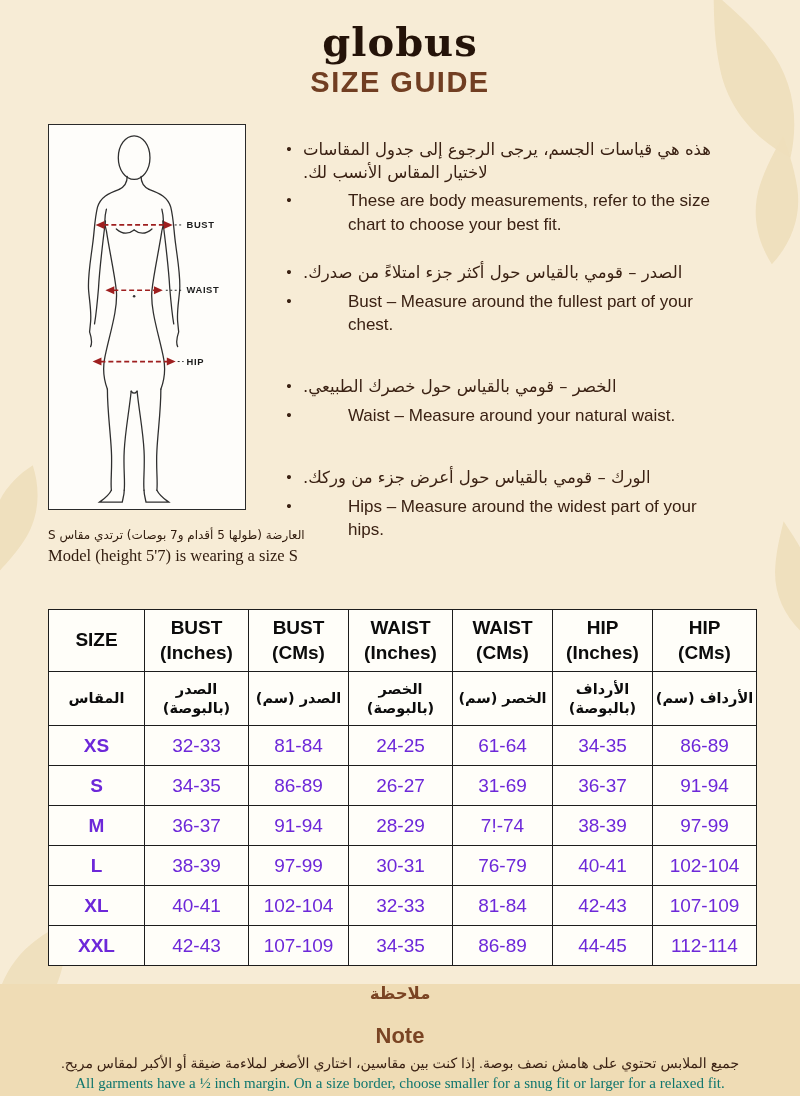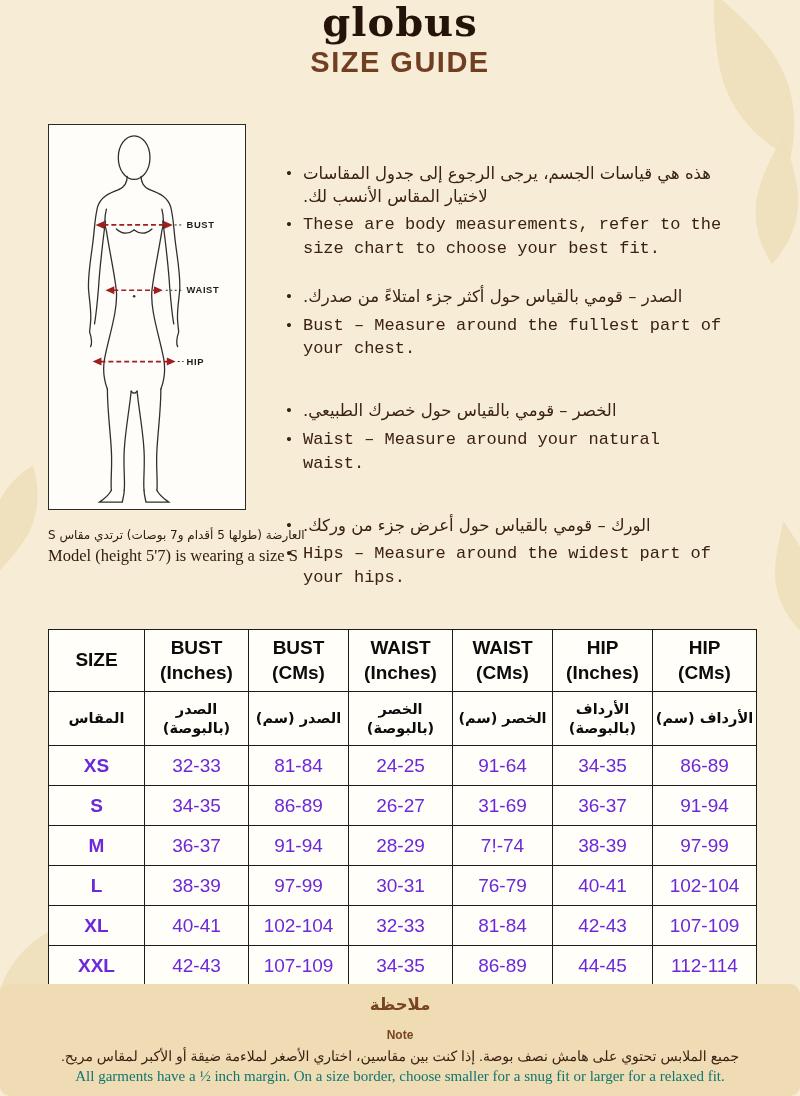--- a/index.html
+++ b/index.html
@@ -8,21 +8,21 @@
     background:#f7ecd6;
     position:relative;
     overflow:hidden;
     font-family:"Liberation Serif", serif;
     color:#3a2113;
   }
   .leaf { position:absolute; z-index:0; opacity:.9; }
   .leaf svg { display:block; width:100%; height:100%; }
   .content { position:absolute; inset:0; z-index:1; }
 
-  .header { text-align:center; }
+  .header { text-align:center; padding-top:20px; }
   .logo {
     font-family:"DejaVu Serif", serif; font-weight:700;
     font-size:40px; color:#241309; letter-spacing:1px; line-height:1.1;
   }
   .page-title {
     font-family:"Liberation Sans", sans-serif; font-weight:800;
     font-size:29px; color:#713e22; letter-spacing:1.5px; margin-top:2px;
   }
 
   .diagram-box {
@@ -32,57 +32,57 @@
   .diagram-box svg { display:block; width:100%; height:100%; }
   .figure-stroke { fill:none; stroke:#2f2f2f; stroke-width:1.3; stroke-linecap:round; }
   .measure-line { stroke:#9e1f1f; stroke-width:1.7; stroke-dasharray:5 3; }
   .measure-arrow { fill:#9e1f1f; }
   .leader { stroke:#2a2a2a; stroke-width:1; stroke-dasharray:2 2.5; fill:none; }
   .measure-label {
     font-family:"Liberation Sans", sans-serif; font-size:9.5px;
     font-weight:700; fill:#1c1c1c; letter-spacing:.6px;
   }
 
-  .instructions { position:absolute; left:286px; top:162px; width:442px; }
+  .instructions { position:absolute; left:286px; top:138px; width:442px; }
   .group { margin-bottom:38px; }
   .group:nth-child(1) { margin-bottom:24px; }
   .bullet-row { display:flex; align-items:flex-start; gap:11px; margin-bottom:5px; }
   .dot::before { content:"•"; }
   .dot { color:#3a2113; font-size:17px; line-height:1.4; }
   .btext { flex:1; font-size:17px; line-height:1.4; color:#3a2113; }
   .btext.ar { direction:rtl; text-align:left; font-family:"DejaVu Sans", sans-serif; font-size:16.5px; }
-  .btext.en { font-family:Liberation Mono, monospace; }
+  .btext.en { font-family:Liberation Sans, sans-serif;margin-left:45px; }
 
   .model-note { position:absolute; left:48px; top:528px; }
   .model-ar { direction:rtl; text-align:left; font-family:"DejaVu Sans", sans-serif; font-size:12px; margin-bottom:4px; color:#2f1a0c; }
   .model-en { font-family:"Liberation Serif", serif; font-size:16.5px; color:#2f1a0c; }
 
   table.size-table {
-    position:absolute; left:48px; top:629px; width:708px;
+    position:absolute; left:48px; top:609px; width:708px;
     border-collapse:collapse; background:#fffef9;
     font-family:"Liberation Sans", sans-serif; table-layout:fixed;
   }
   .size-table th, .size-table td {
     border:1.6px solid #1d1d1d; text-align:center; vertical-align:middle; padding:0;
   }
   .h-en th { height:62px; font-size:19px; font-weight:700; color:#0c0c0c; }
   .hl { display:block; line-height:1.3; }
   .h-ar th {
     height:54px; direction:rtl; font-family:"DejaVu Sans", sans-serif;
     font-size:14.5px; font-weight:700; color:#0c0c0c;
   }
   .size-table td { height:40px; font-size:19px; color:#6d28d9; }
   td.size-col { font-weight:700; }
 
   .note-section {
     position:absolute; left:0; bottom:0; width:800px; height:112px;
-    background:#efdcb5; text-align:center; padding-top:11px; z-index:1;border-radius:10px;
+    background:#efdcb5; text-align:center; z-index:1;
   }
   .note-title-ar { direction:rtl; font-family:"DejaVu Sans", sans-serif; font-weight:700; font-size:16.5px; color:#7a4423; }
-  .note-title-en { font-family:"Liberation Sans", sans-serif; font-weight:700; font-size:12px; color:#7a4423; margin-top:14px; }
+  .note-title-en { font-family:"Liberation Sans", sans-serif; font-weight:700; font-size:22px; color:#7a4423; margin-top:20px; }
   .note-body-ar { direction:rtl; font-family:Liberation Sans, sans-serif; font-size:14px; color:#3a2113; margin-top:6px; }
   .note-body-en { font-family:"Liberation Serif", serif; font-size:15px; color:#0f766e; margin-top:4px; }
 </style>
 </head>
 <body>
 
 <div class="leaf" style="left:692px; top:-40px; width:120px; height:230px; transform:rotate(155deg);">
   <svg viewBox="0 0 100 160">
       <path d="M50,4 C70,30 80,62 72,96 C66,122 55,144 50,156 C45,144 34,122 28,96 C20,62 30,30 50,4 Z" fill="#efdfbc"></path>
     </svg>
@@ -278,21 +278,21 @@
             <span class="hl">الأرداف (سم)</span>
           </th>
         </tr>
       </thead>
     <tbody>
         <tr>
           <td class="size-col">XS</td>
           <td>32-33</td>
           <td>81-84</td>
           <td>24-25</td>
-          <td>91-64</td>
+          <td>61-64</td>
           <td>34-35</td>
           <td>86-89</td>
         </tr>
         <tr>
           <td class="size-col">S</td>
           <td>34-35</td>
           <td>86-89</td>
           <td>26-27</td>
           <td>31-69</td>
           <td>36-37</td>

